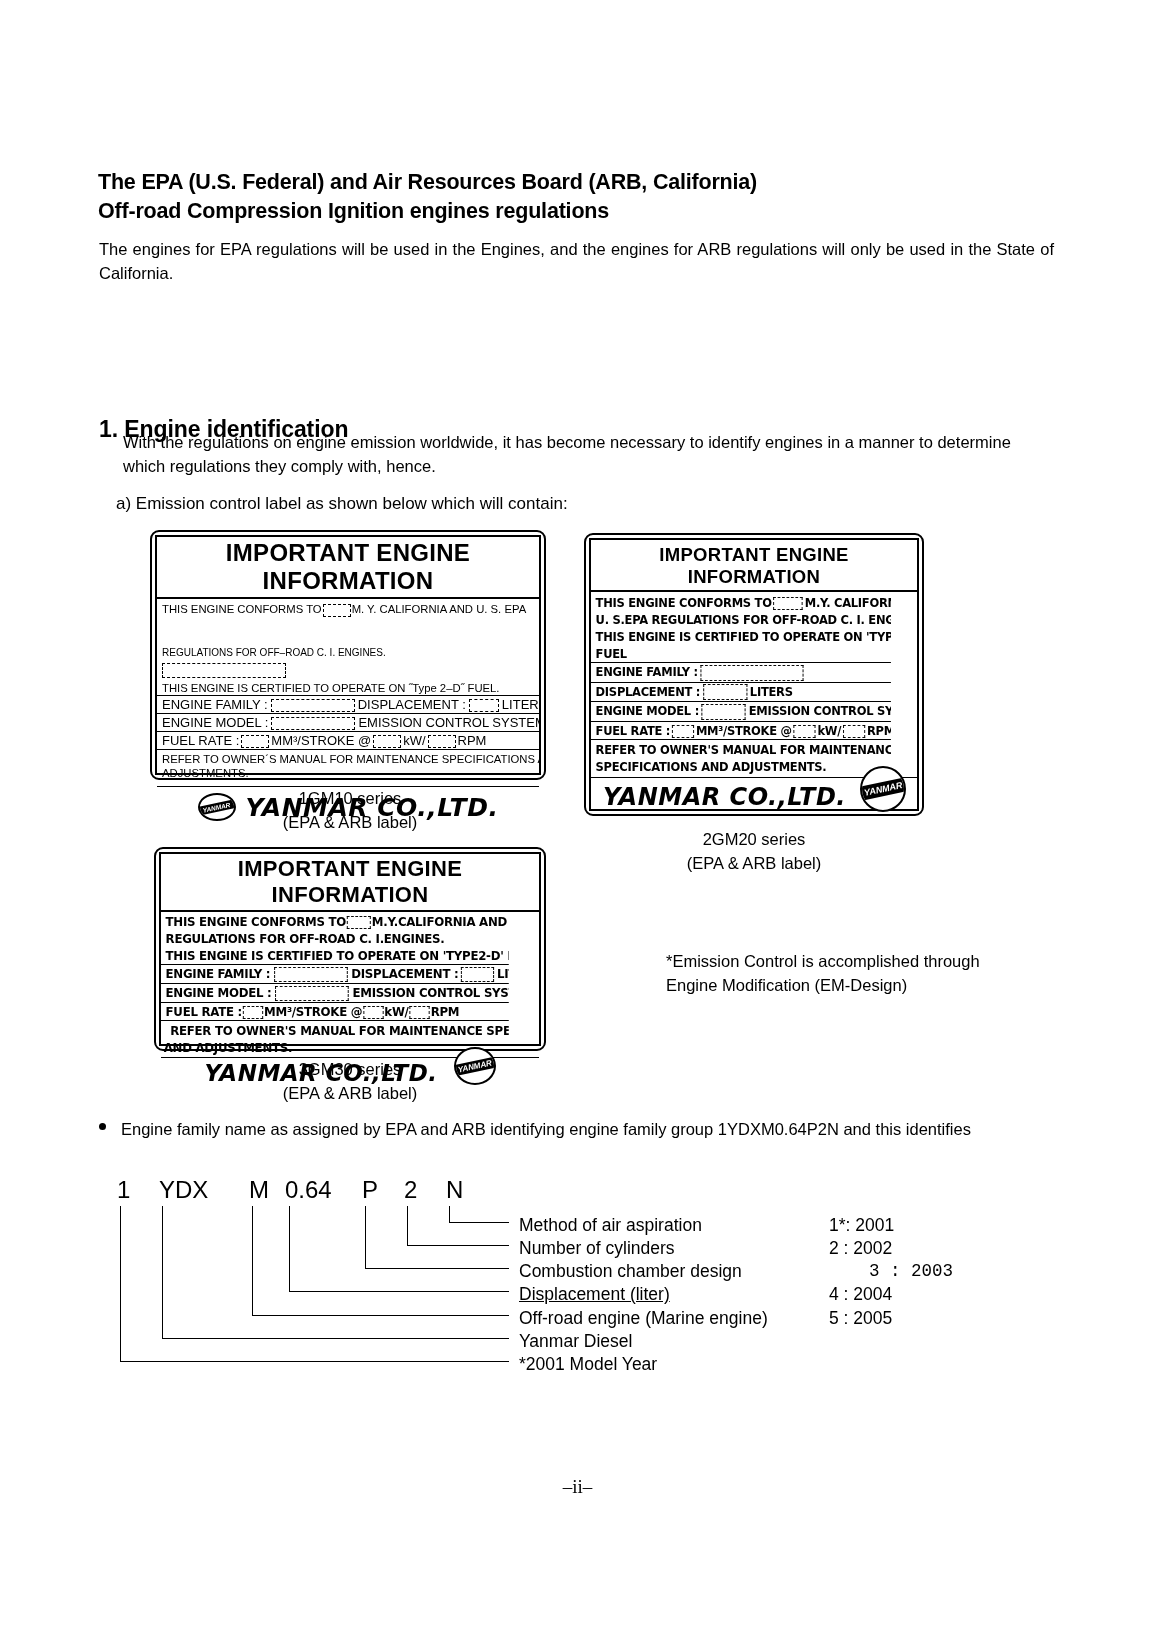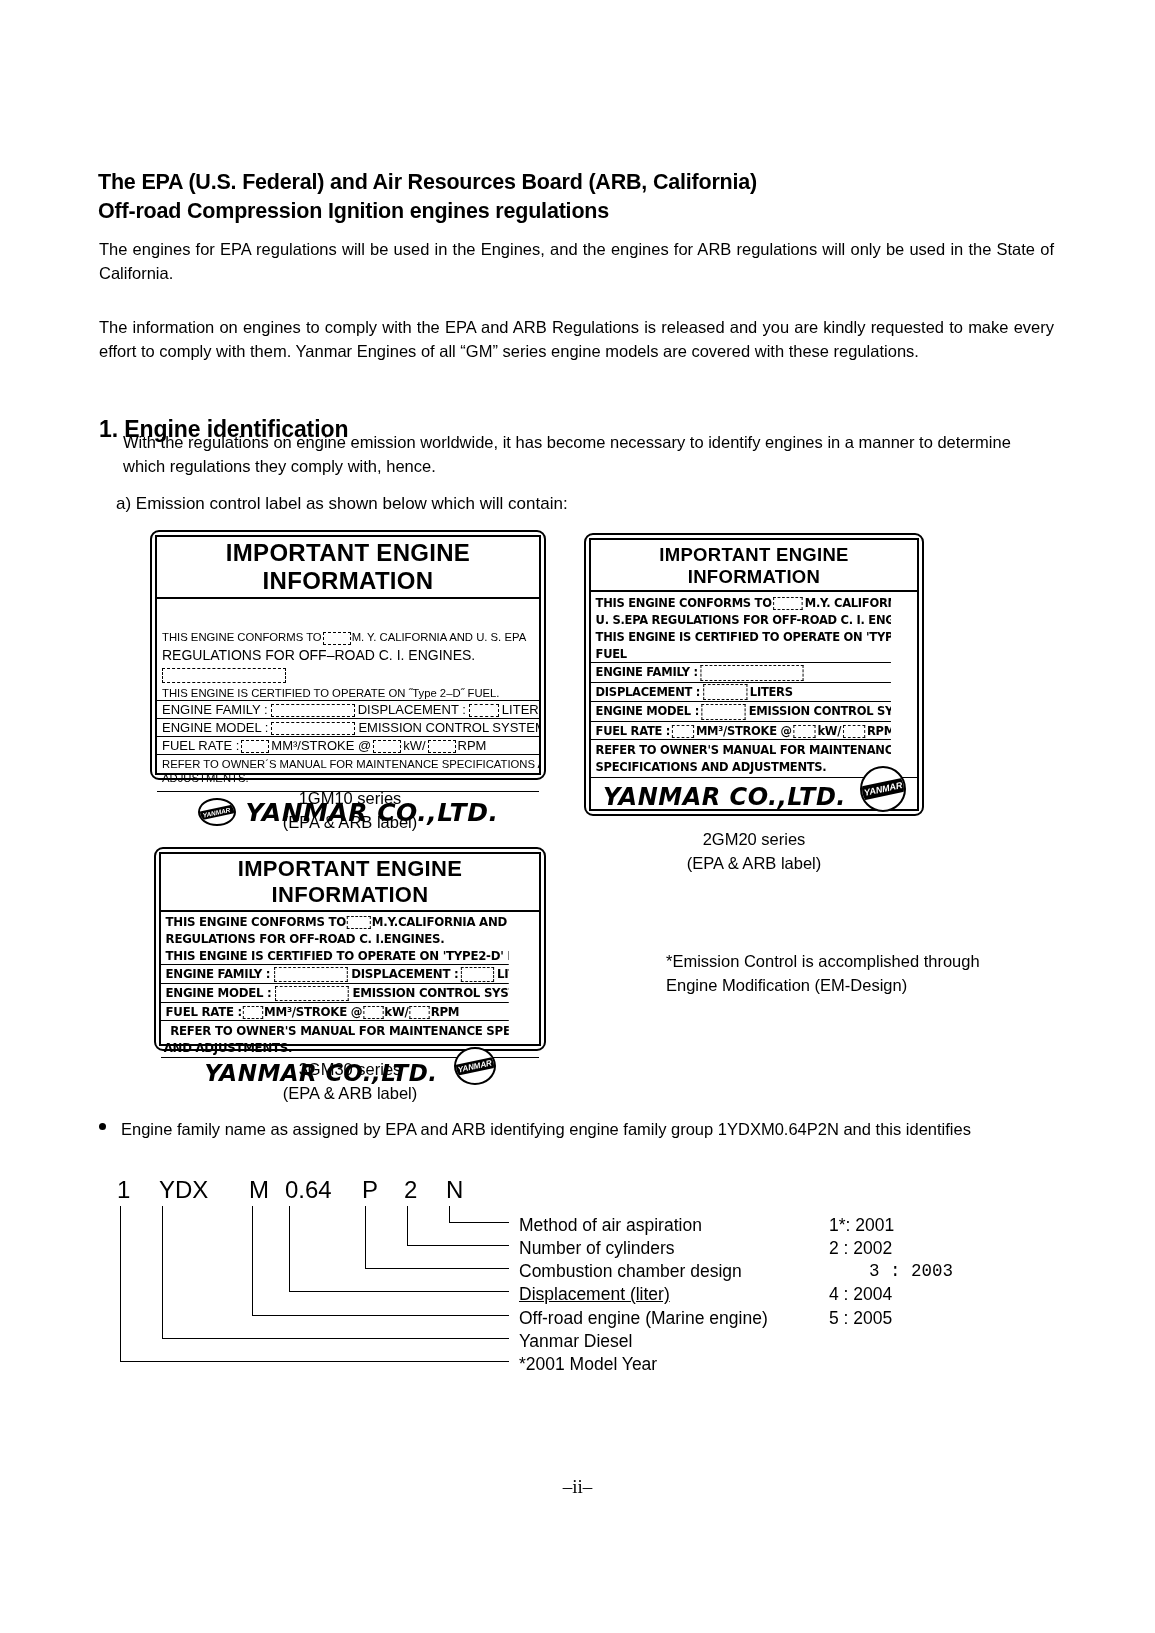--- a/index.html
+++ b/index.html
@@ -243,36 +243,35 @@
 <body>
 
 <div class="page">
 
   <div class="doc-title">
     <div>The EPA (U.S. Federal) and Air Resources Board (ARB, California)</div>
     <div>Off-road Compression Ignition engines regulations</div>
   </div>
 
   <div class="para para-1">The engines for EPA regulations will be used in the Engines, and the engines for ARB regulations will only be used in the State of California.</div>
-  <div class="para para-2">The information on engines to comply with the EPA and ARB Regulations is released and you are kindly requested to make every effort to comply with them.   Yanmar Engines of all “GM” series engine models are covered with these regulations.</div>
 
   <div class="section-title">1.  Engine identification</div>
   <div class="section-body">With the regulations on engine emission worldwide, it has become necessary to identify engines in a manner to determine which regulations they comply with, hence.</div>
   <div class="sub-title">a) Emission control label as shown below which will contain:</div>
 
   <div class="plate" style="left:150px; top:530px; width:396px; height:250px;">
     <div class="plate-inner">
 
       <div class="plate-title" style="font-size:24px;">IMPORTANT ENGINE INFORMATION</div>
       <div class="rule rule-thick"></div>
 
-      <div class="row" style="font-size:11.3px; padding-top:4px;margin-top:28px;">
+      <div class="row" style="font-size:11.3px; padding-top:4px;">
         <span>THIS  ENGINE  CONFORMS  TO</span><span class="blank-box" style="width:26px; margin:0 1px;"></span><span>M. Y. CALIFORNIA AND U. S. EPA</span>
       </div>
-      <div class="row" style="font-size:14px;">REGULATIONS  FOR  OFF–ROAD  C. I. ENGINES.</div>
+      <div class="row" style="font-size:10px;margin-top:28px;">REGULATIONS  FOR  OFF–ROAD  C. I. ENGINES.</div>
 
       <div class="row" style="padding-top:2px;">
         <span class="blank-box" style="width:122px; height:13px;"></span>
       </div>
 
       <div class="row" style="font-size:11.3px; padding-top:2px;">THIS  ENGINE  IS  CERTIFIED  TO  OPERATE  ON  ˝Type  2–D˝  FUEL.</div>
 
       <div class="rule"></div>
       <div class="row" style="font-size:13px;">
         <span>ENGINE FAMILY :</span><span class="blank-box" style="width:82px; margin:0 3px;"></span><span>DISPLACEMENT :</span><span class="blank-box" style="width:28px; margin:0 3px;"></span><span>LITERS</span>

